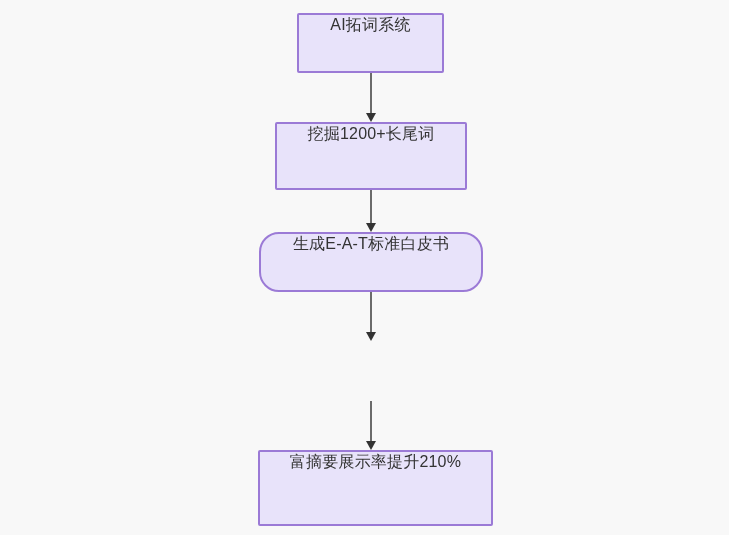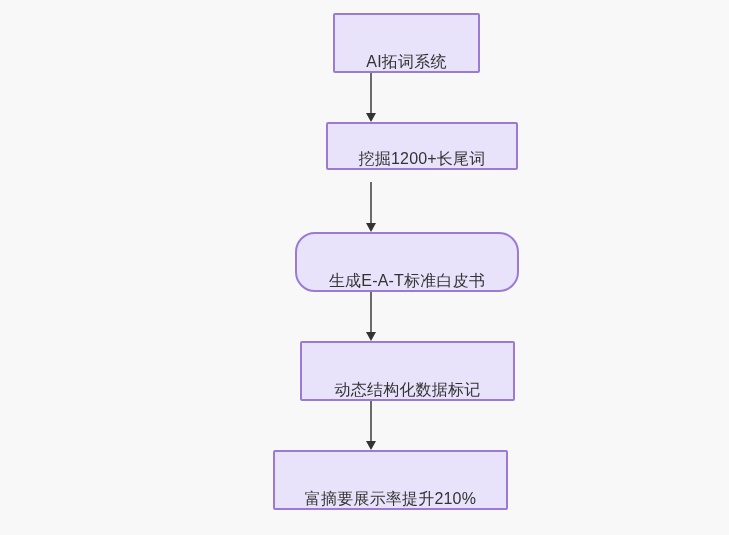--- a/index.html
+++ b/index.html
@@ -18,29 +18,28 @@
     width: 729px;
     height: 535px;
   }
   .node {
     position: absolute;
     box-sizing: border-box;
     background: #e8e3fa;
     border: 2px solid #9b7ad6;
     border-radius: 2px;
     display: flex;
-    align-items: flex-end;
+    align-items: flex-start;
     justify-content: center;
     color: #333333;
     font-size: 16px;
     line-height: 1.2;
     letter-spacing: 0.2px;
     white-space: nowrap;
     text-align: center;
-    margin-left: 36px;
   }
   .edge {
     position: absolute;
     width: 0;
   }
   .edge-line {
     position: absolute;
     left: 0;
     top: 0;
     width: 2px;
@@ -78,29 +77,26 @@
 
   <div class="edge" style="left:370px; top:401px; height:49px;">
     <div class="edge-line" style="height:41px;"></div>
     <div class="edge-head" style="top:40px;"></div>
   </div>
 
   <div class="node" style="left:297px; top:13px; width:147px; height:60px;">
     <span>AI拓词系统</span>
   </div>
 
-  <div class="node" style="left:290px; top:122px; width:192px; height:48px;">
+  <div class="node" style="left:275px; top:122px; width:192px; height:68px;">
     <span>挖掘1200+长尾词</span>
   </div>
 
   <div class="node" style="left:259px; top:232px; width:224px; height:60px;border-radius:20px;">
     <span>生成E-A-T标准白皮书</span>
   </div>
 
-  <div class="node" style="left:264px; top:341px; width:215px; height:60px;">
-    <span>动态结构化数据标记</span>
-  </div>
 
-  <div class="node" style="left:237px; top:450px; width:235px; height:60px;">
+  <div class="node" style="left:258px; top:450px; width:235px; height:76px;">
     <span>富摘要展示率提升210%</span>
   </div>
 
 </div>
 
 </body></html>

